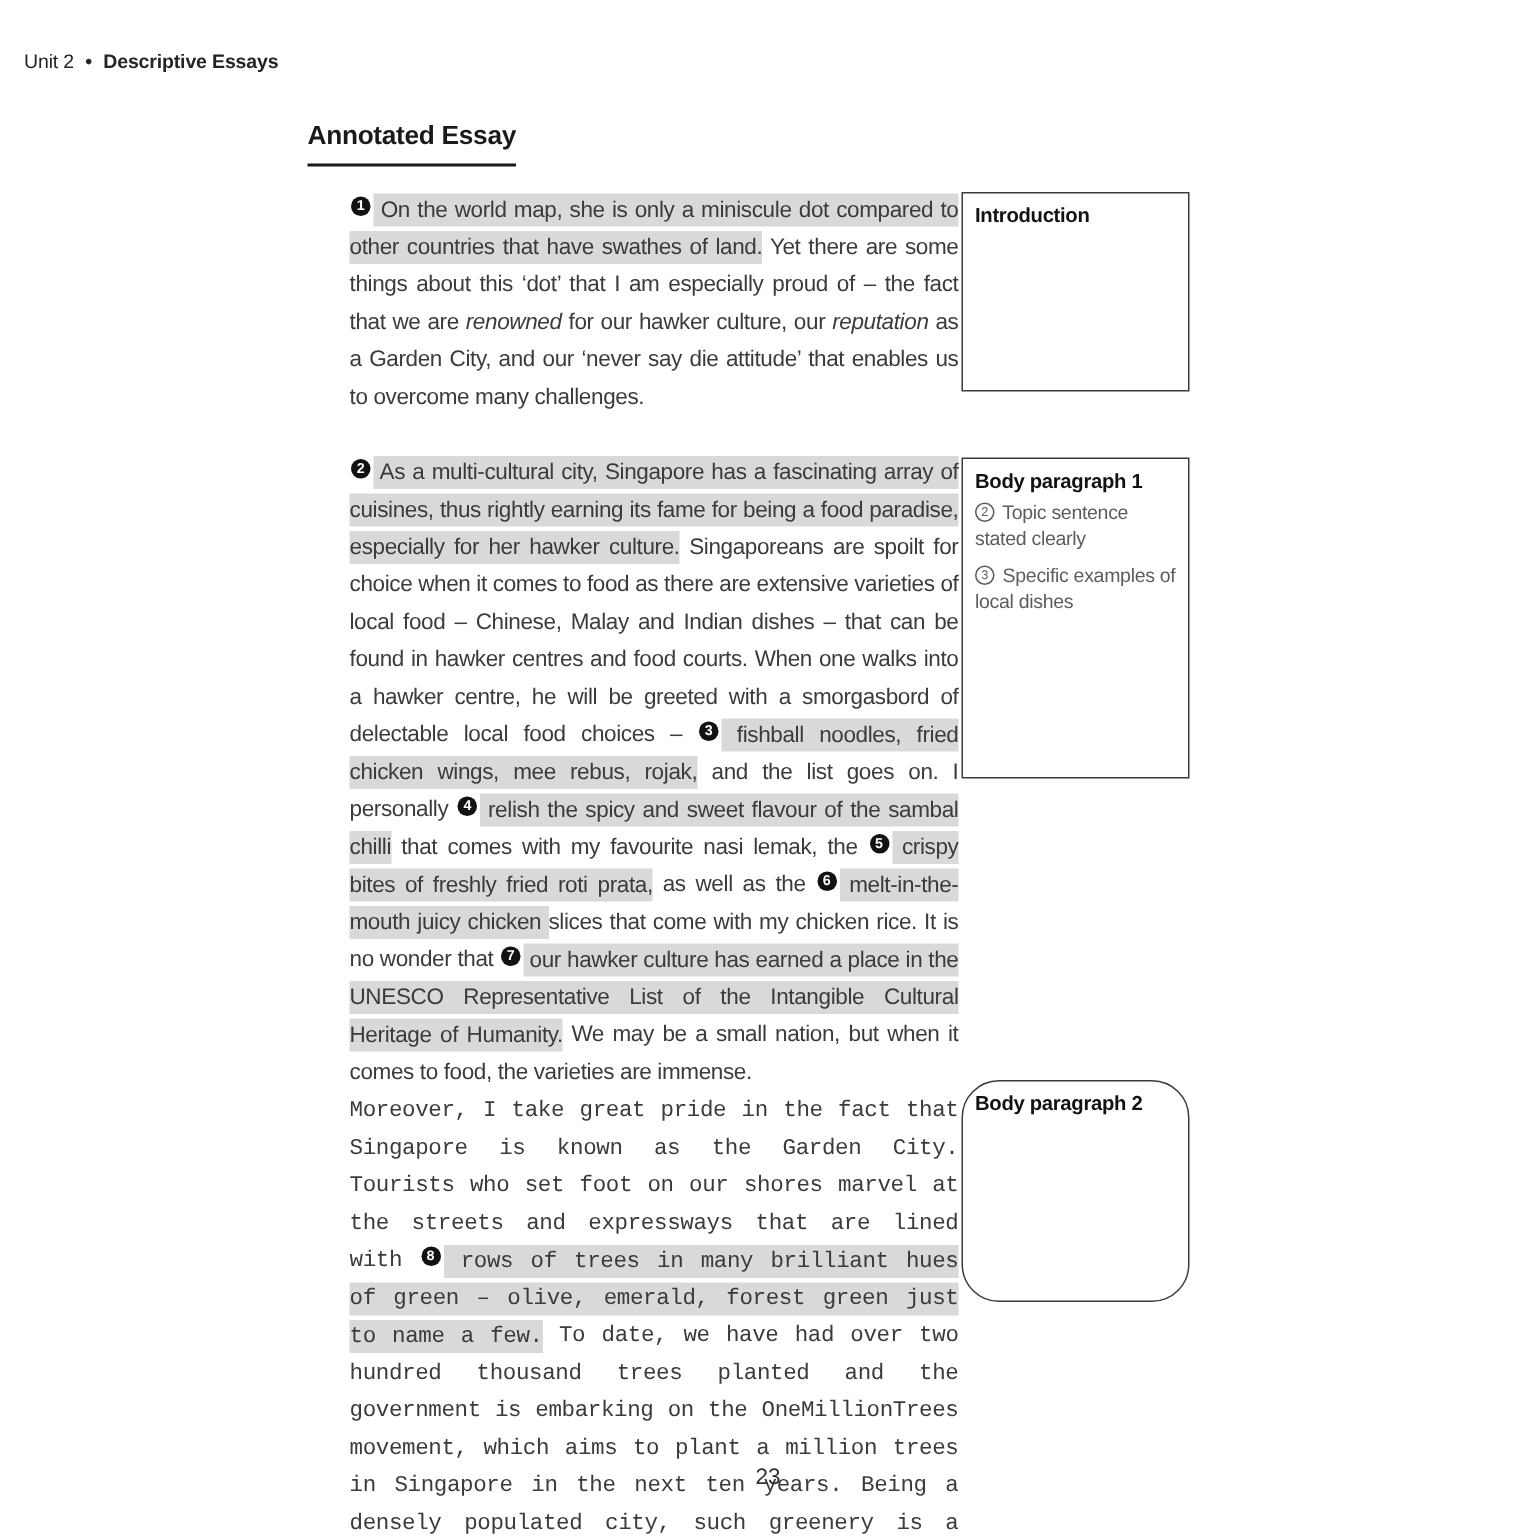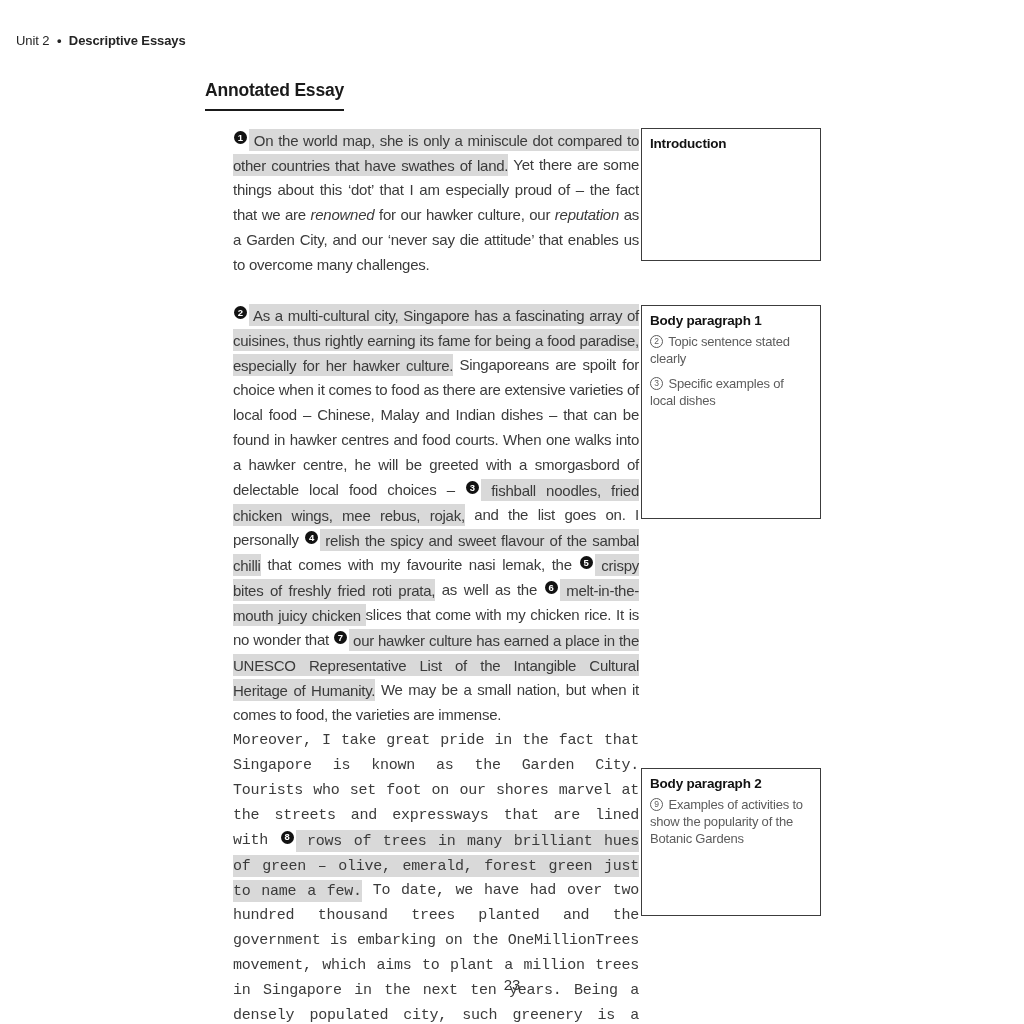--- a/index.html
+++ b/index.html
@@ -78,28 +78,28 @@
     text-align: center;
     letter-spacing: 0;
     vertical-align: 4px;
     margin: 0 2px 0 1px;
   }
 
   
   .ann-box {
     position: absolute;
     left: 641px;
-    width: 180px;
+    width: 152px;
     border: 1px solid #3c3c3c;
     background: #ffffff;
     padding: 7px 8px 9px 8px;
   }
   .box-1 { top: 128px; min-height: 133px; }
   .box-2 { top: 305px; min-height: 214px; }
-  .box-3 { top: 768px; min-height: 148px; }
+  .box-3 { top: 720px; min-height: 148px; border-radius: 25px; }
 
   .ann-box-title {
     font-size: 13.5px;
     font-weight: 700;
     color: #121212;
     letter-spacing: -0.2px;
     margin-bottom: 5px;
   }
   .box-item {
     font-size: 13px;
@@ -160,19 +160,18 @@
     <div class="ann-box-title">Body paragraph 1</div>
     <div class="ann-box-items">
         <div class="box-item"><span class="marker-outline">2</span><span> Topic sentence stated clearly</span></div>
         <div class="box-item"><span class="marker-outline">3</span><span> Specific examples of local dishes</span></div>
       </div>
   </div>
 
   <div class="ann-box box-3">
     <div class="ann-box-title">Body paragraph 2</div>
     <div class="ann-box-items">
-        <div class="box-item"><span class="marker-outline">9</span><span> Examples of activities to show the popularity of the Botanic Gardens</span></div>
       </div>
   </div>
 
   <div class="page-number">23</div>
 
 </div>
 
 </body></html>

